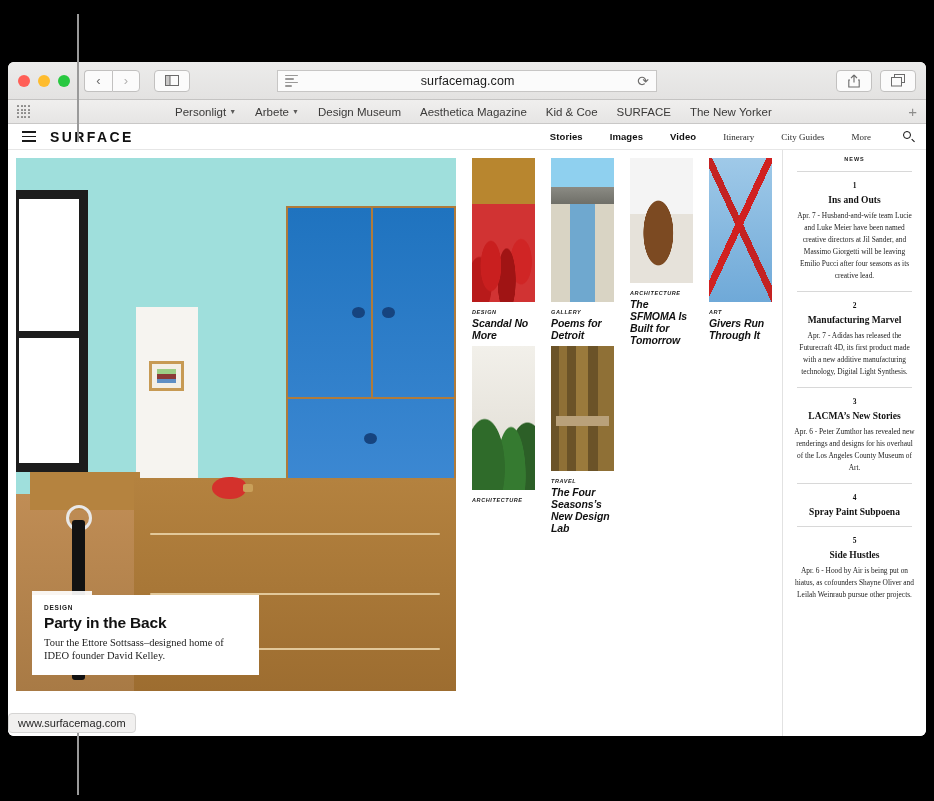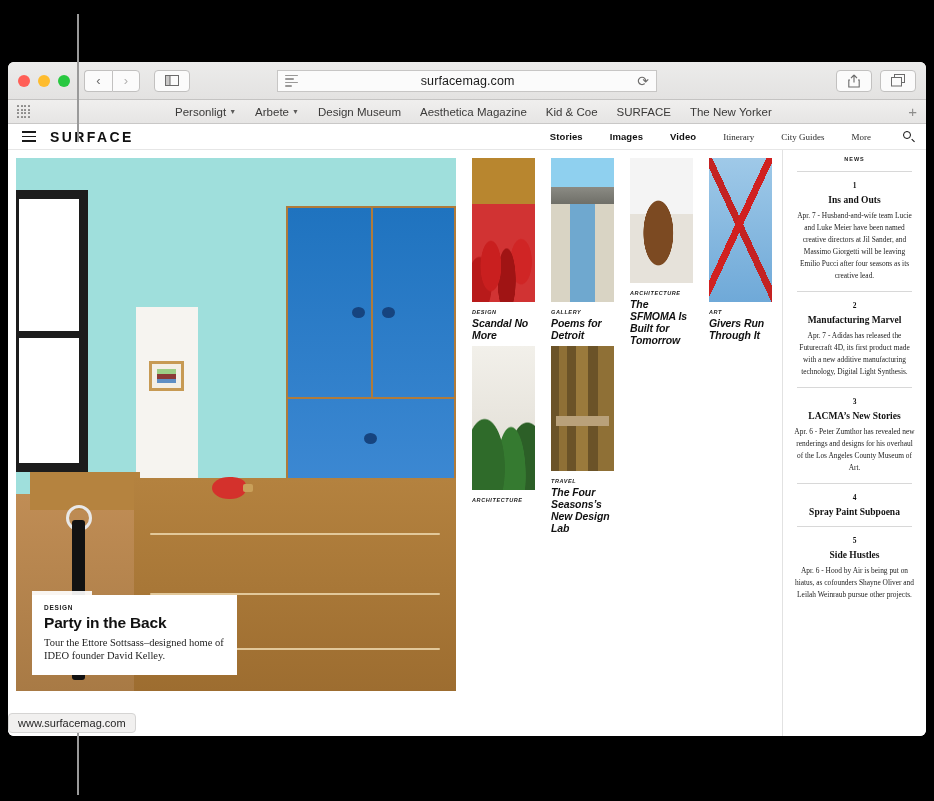--- a/index.html
+++ b/index.html
@@ -135,21 +135,21 @@
   .h-umbrella { position: absolute; left: 56px; bottom: 2%; width: 13px; height: 30%; background: #121212; border-radius: 3px; }
   .h-umb-hook { position: absolute; left: 50px; bottom: 30%; width: 26px; height: 26px; border: 3px solid #e8e8e8; border-radius: 50%; }
   .h-redobj { position: absolute; left: 196px; bottom: 36%; width: 34px; height: 22px; background: #d4312c; border-radius: 50% 40% 45% 50%; }
   .h-redobj::after { content:""; position:absolute; right:-7px; top:7px; width:10px; height:8px; background:#c9a05a; border-radius:2px; }
 
   #hero-pager {
     position: absolute; left: 16px; bottom: 84px; background: rgba(255,255,255,.92);
     padding: 3px 8px; font-size: 8.5px; color: #222; display: flex; gap: 7px; align-items: center; letter-spacing: .3px;
   }
   #hero-caption {
-    position: absolute; left: 16px; bottom: 16px; width: 205px; background: #fff; padding: 9px 12px 12px;
+    position: absolute; left: 16px; bottom: 16px; width: 227px; background: #fff; padding: 9px 12px 12px;
   }
   #hc-kicker { font-size: 6.5px; font-weight: bold; letter-spacing: .7px; color: #1a1a1a; }
   #hc-title { font-size: 15.5px; font-weight: bold; color: #111; margin-top: 3px; letter-spacing: -.2px; }
   #hc-desc { font-family: "Liberation Serif", serif; font-size: 10.5px; color: #1c1c1c; line-height: 1.3; margin-top: 4px; }
 
   
   #grid-col { flex: 1; padding: 8px 10px 0 14px; display: grid;
     grid-template-columns: 1fr 1fr 1fr 1fr; grid-auto-rows: 188px; column-gap: 16px; font-style: italic; }
   .card { display: flex; flex-direction: column; }
   .card-img { width: 100%; height: 144px; background: #ddd; }

